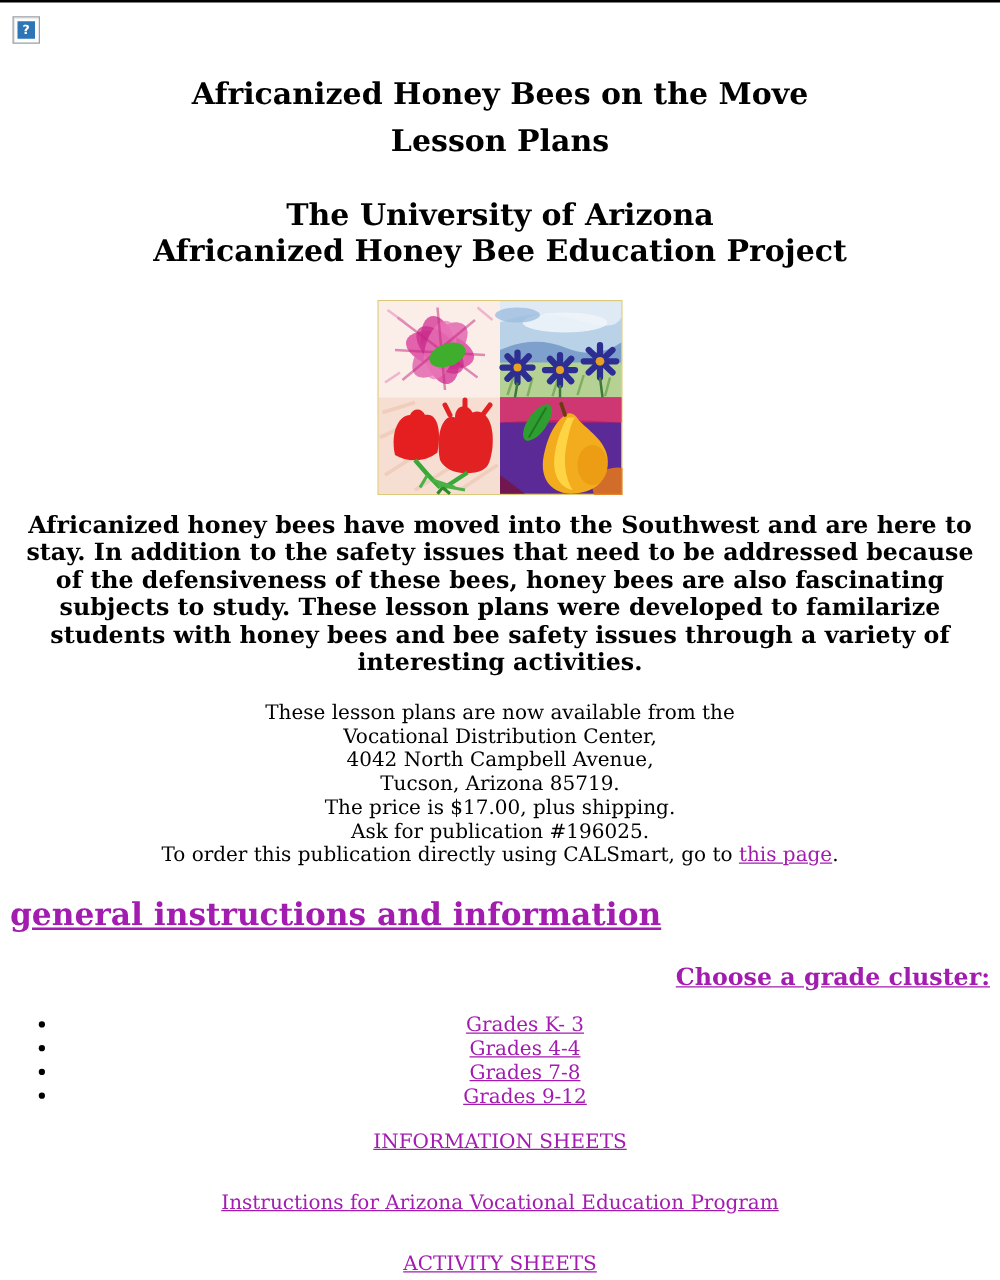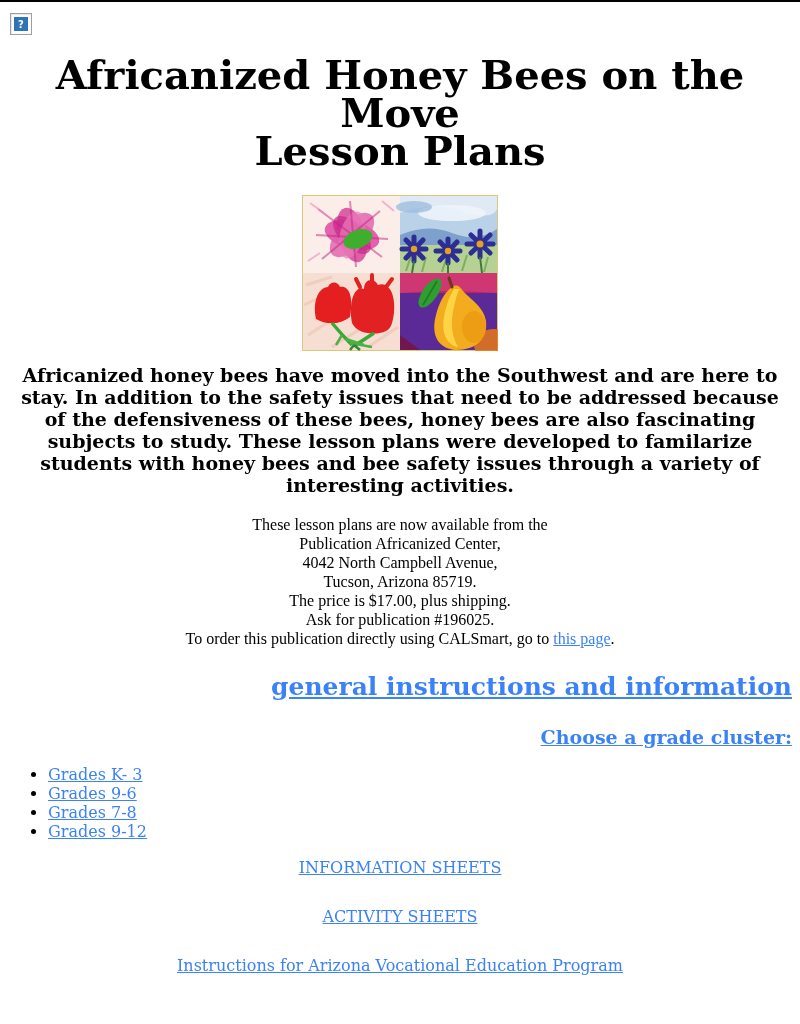--- a/index.html
+++ b/index.html
@@ -6,55 +6,56 @@
   body { width:800px; font-family:"DejaVu Serif", serif; color:#000000; }
   .page { position:relative; padding:8px; box-sizing:border-box; width:800px; min-height:1024px; }
   .topline { position:absolute; top:0; left:0; width:800px; height:2px; background:#000000; }
 
   .broken-img { margin:5px 0 0 2px; width:20px; height:20px; border:1px solid #9aa0a6;
     background:#fdfdfd; display:flex; align-items:center; justify-content:center;
     box-shadow: inset 1px 1px 0 #e8e8e8; }
   .broken-img-inner { width:14px; height:14px; background:#2e75b6; color:#ffffff;
     font:bold 10px "DejaVu Sans", sans-serif; display:flex; align-items:center; justify-content:center; }
 
-  h1.title { margin:21px 0 0; text-align:center; font-size:40px; line-height:38px; font-weight:bold; }
+  h1.title { margin:21px 0 0; text-align:center; font-size:24px; line-height:38px; font-weight:bold; }
   h2.subtitle { margin:25px 0 0; text-align:center; font-size:24px; line-height:29px; font-weight:bold; }
 
   .artwork-wrap { margin:25px 0 0; text-align:center; line-height:0; }
   .artwork { display:inline-block; }
 
   .intro { margin:13px auto 0; max-width:782px; text-align:center; font-weight:bold;
     font-size:19px; line-height:22px; }
 
-  .address { margin:19px 0 0; text-align:center; font-size:16px; line-height:19px;font-family:Liberation Serif, serif; }
+  .address { margin:19px 0 0; text-align:center; font-size:16px; line-height:19px; }
   .address-line { display:block; }
 
-  a { color:#3b82f6; text-decoration:underline; cursor:pointer; }
+  a { color:#a21caf; text-decoration:underline; cursor:pointer; }
 
-  .big-link { margin:24px 0 0; text-align:right; font-size:25px; line-height:30px; font-weight:bold; }
+  .big-link { margin:24px 0 0; text-align:left; font-size:25px; line-height:30px; font-weight:bold; }
   .grade-heading { margin:24px 0 0; text-align:right; font-size:19px; line-height:22px; font-weight:bold; }
 
   ul.grades { margin:17px 0 0; padding:0 0 0 40px; list-style:disc; }
-  ul.grades li { font-size:16px; line-height:19px; }
+  ul.grades li { text-align:center; font-size:16px; line-height:19px; }
 
   .sheet-link { margin:30px 0 0; text-align:center; font-size:16px; line-height:19px; }
   .sheet-link.first { margin-top:17px; }
 </style>
 </head>
 <body>
 
 <div class="page">
   <div class="topline"></div>
 
   <div class="broken-img">
     <div class="broken-img-inner">?</div>
   </div>
 
   <h1 class="title"><span>Africanized Honey Bees on the Move</span><br><span>Lesson Plans</span></h1>
 
+  <h2 class="subtitle"><span>The University of Arizona</span><br><span>Africanized Honey Bee Education Project</span></h2>
 
   <div class="artwork-wrap">
     <svg class="artwork" width="196" height="156" viewBox="0 0 196 156">
       <rect x="0" y="0" width="196" height="156" fill="#fdf4e8" stroke="#dcc879" stroke-width="2"></rect>
 
       <g>
         <rect x="1" y="1" width="97" height="77" fill="#fbeee8"></rect>
         <g transform="translate(50,40)">
           <ellipse rx="28" ry="14" transform="rotate(15)" fill="#dd4aa0" opacity="0.85"></ellipse>
           <ellipse rx="28" ry="14" transform="rotate(75)" fill="#d63b97" opacity="0.8"></ellipse>
@@ -110,47 +111,47 @@
         <ellipse cx="128" cy="98" rx="17" ry="7.5" transform="rotate(-55 128 98)" fill="#2f9e30"></ellipse>
         <path d="M135,86 L121,110" stroke="#1e7a20" stroke-width="1.5"></path>
       </g>
     </svg>
   </div>
 
   <p class="intro">Africanized honey bees have moved into the Southwest and are here to stay. In addition to the safety issues that need to be addressed because of the defensiveness of these bees, honey bees are also fascinating subjects to study. These lesson plans were developed to familarize students with honey bees and bee safety issues through a variety of interesting activities.</p>
 
   <div class="address">
     <span class="address-line">These lesson plans are now available from the</span>
-    <span class="address-line">Publication Africanized Center,</span>
+    <span class="address-line">Vocational Distribution Center,</span>
     <span class="address-line">4042 North Campbell Avenue,</span>
     <span class="address-line">Tucson, Arizona 85719.</span>
     <span class="address-line">The price is $17.00, plus shipping.</span>
     <span class="address-line">Ask for publication #196025.</span>
     <span class="address-line"><span>To order this publication directly using CALSmart, go to </span><a href="#">this page</a><span>.</span></span>
   </div>
 
   <div class="big-link">
     <a href="#">general instructions and information</a>
   </div>
 
   <div class="grade-heading">
     <a href="#">Choose a grade cluster:</a>
   </div>
 
   <ul class="grades">
     <li><a href="#">Grades K- 3</a></li>
-    <li><a href="#">Grades 9-6</a></li>
+    <li><a href="#">Grades 4-4</a></li>
     <li><a href="#">Grades 7-8</a></li>
     <li><a href="#">Grades 9-12</a></li>
   </ul>
 
   <p class="sheet-link first">
     <a href="#">INFORMATION SHEETS</a>
   </p>
 
   <p class="sheet-link">
-    <a href="#">ACTIVITY SHEETS</a>
+    <a href="#">Instructions for Arizona Vocational Education Program</a>
   </p>
 
   <p class="sheet-link">
-    <a href="#">Instructions for Arizona Vocational Education Program</a>
+    <a href="#">ACTIVITY SHEETS</a>
   </p>
 </div>
 
 </body></html>

